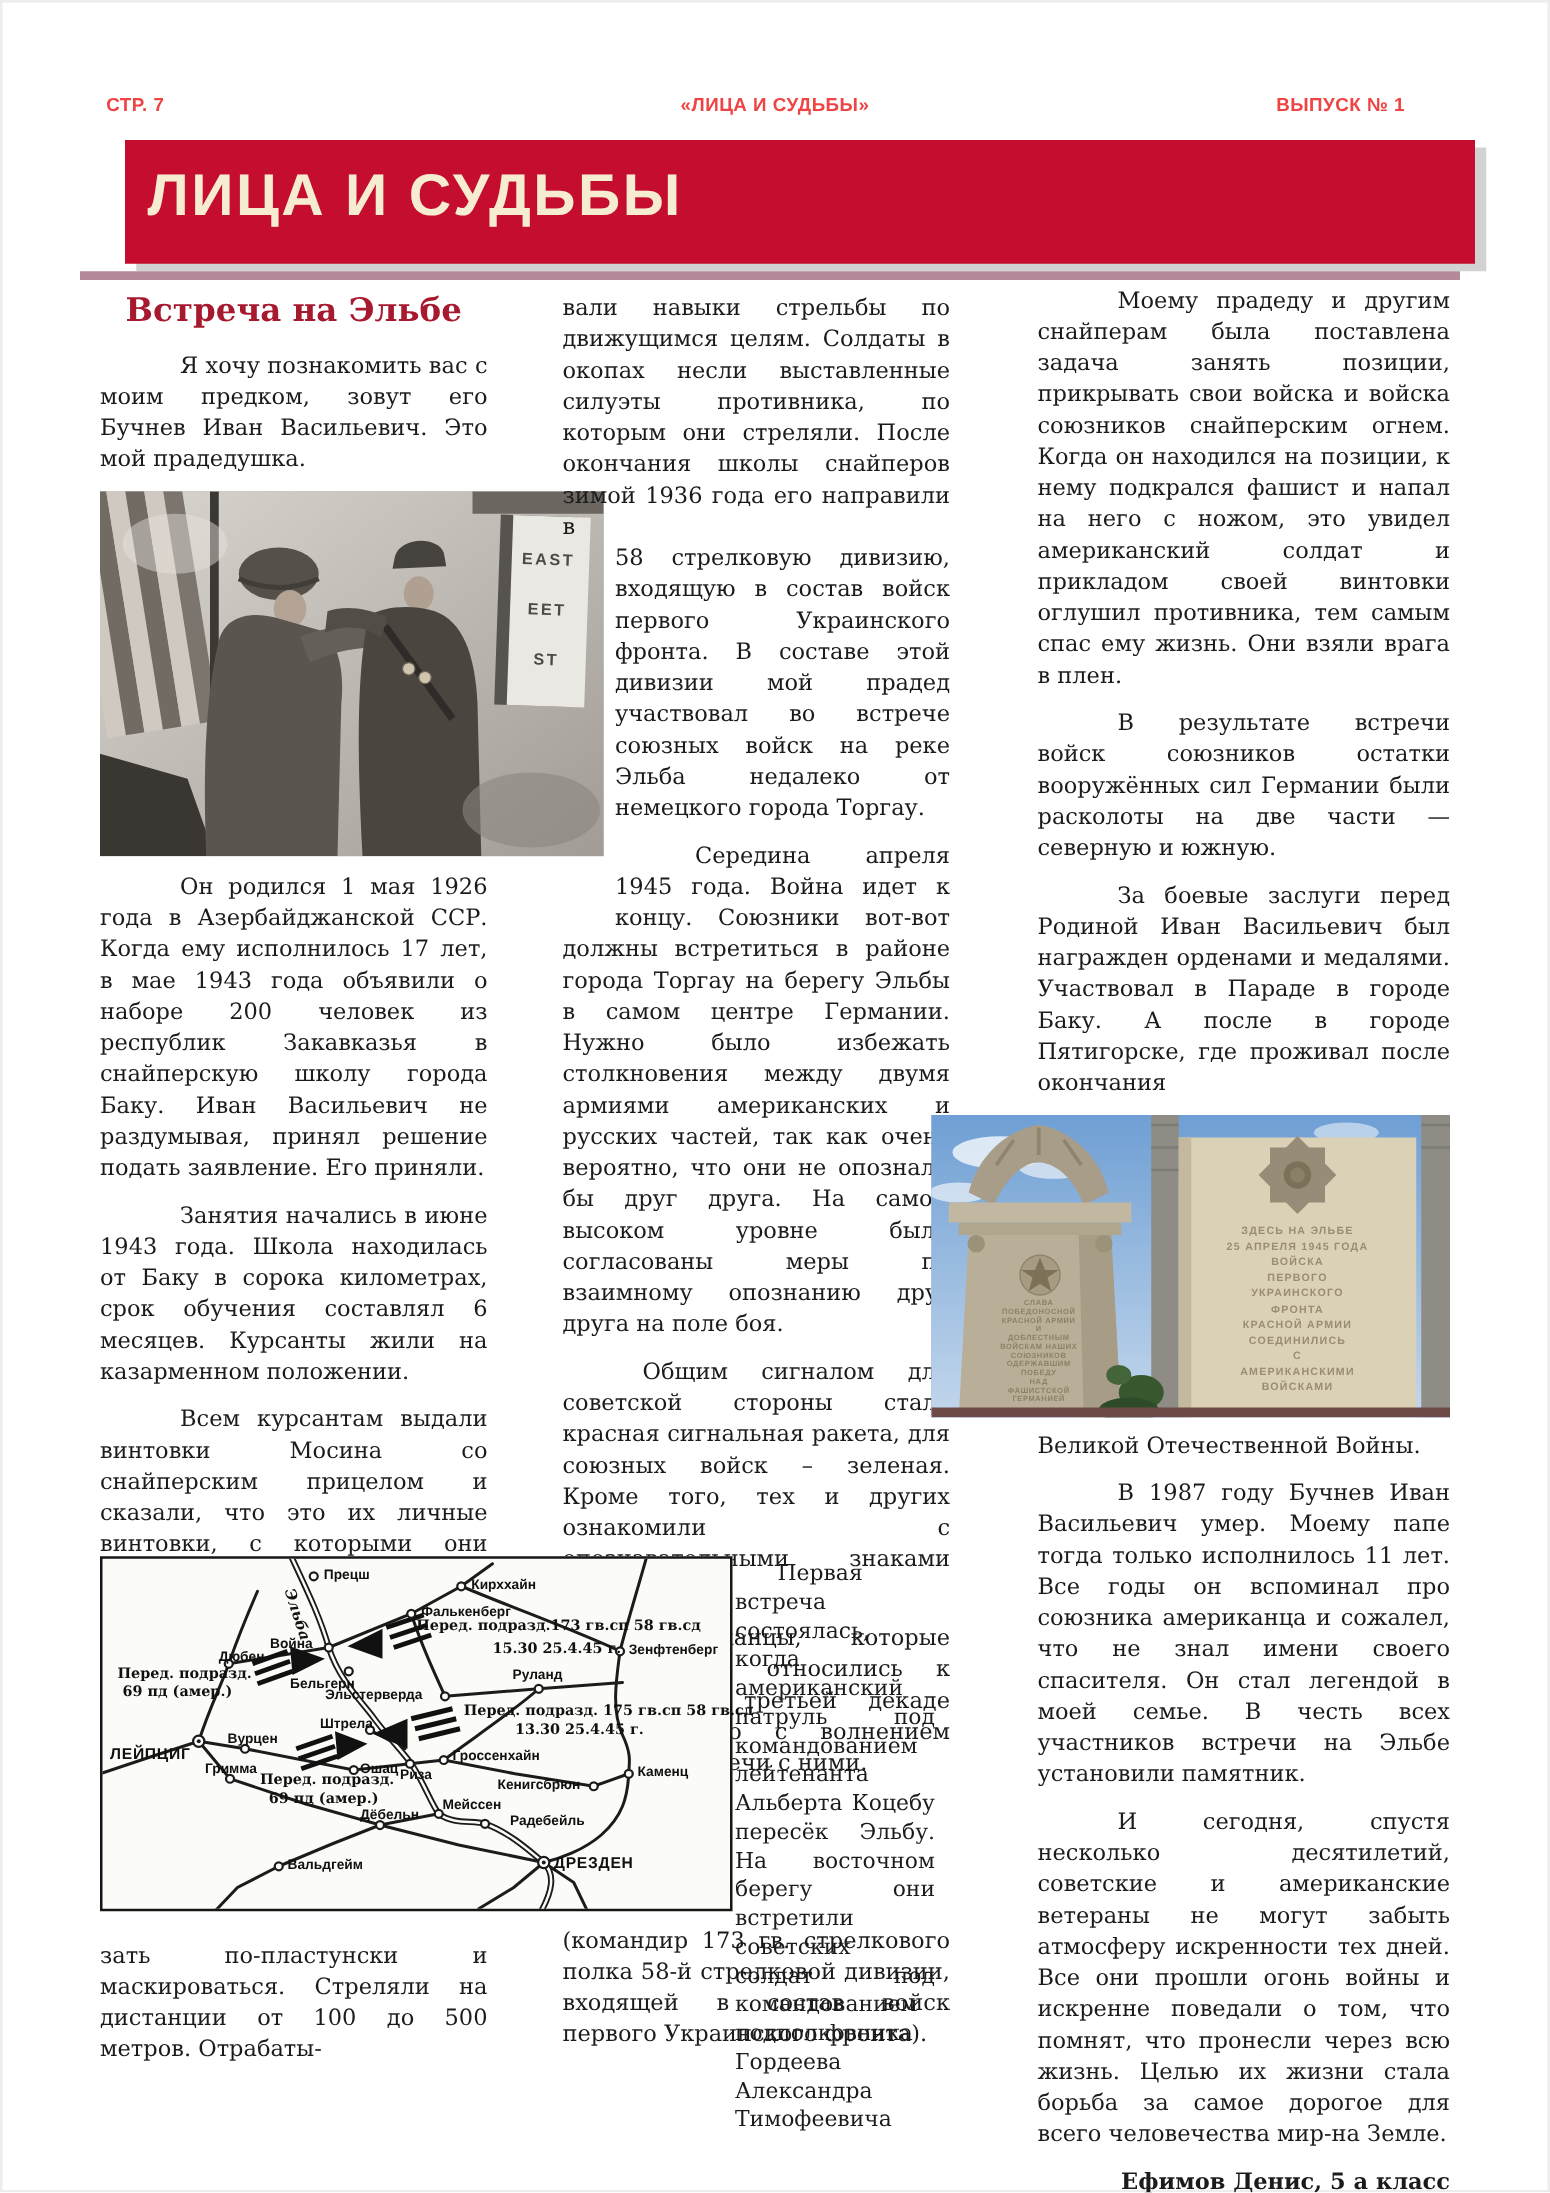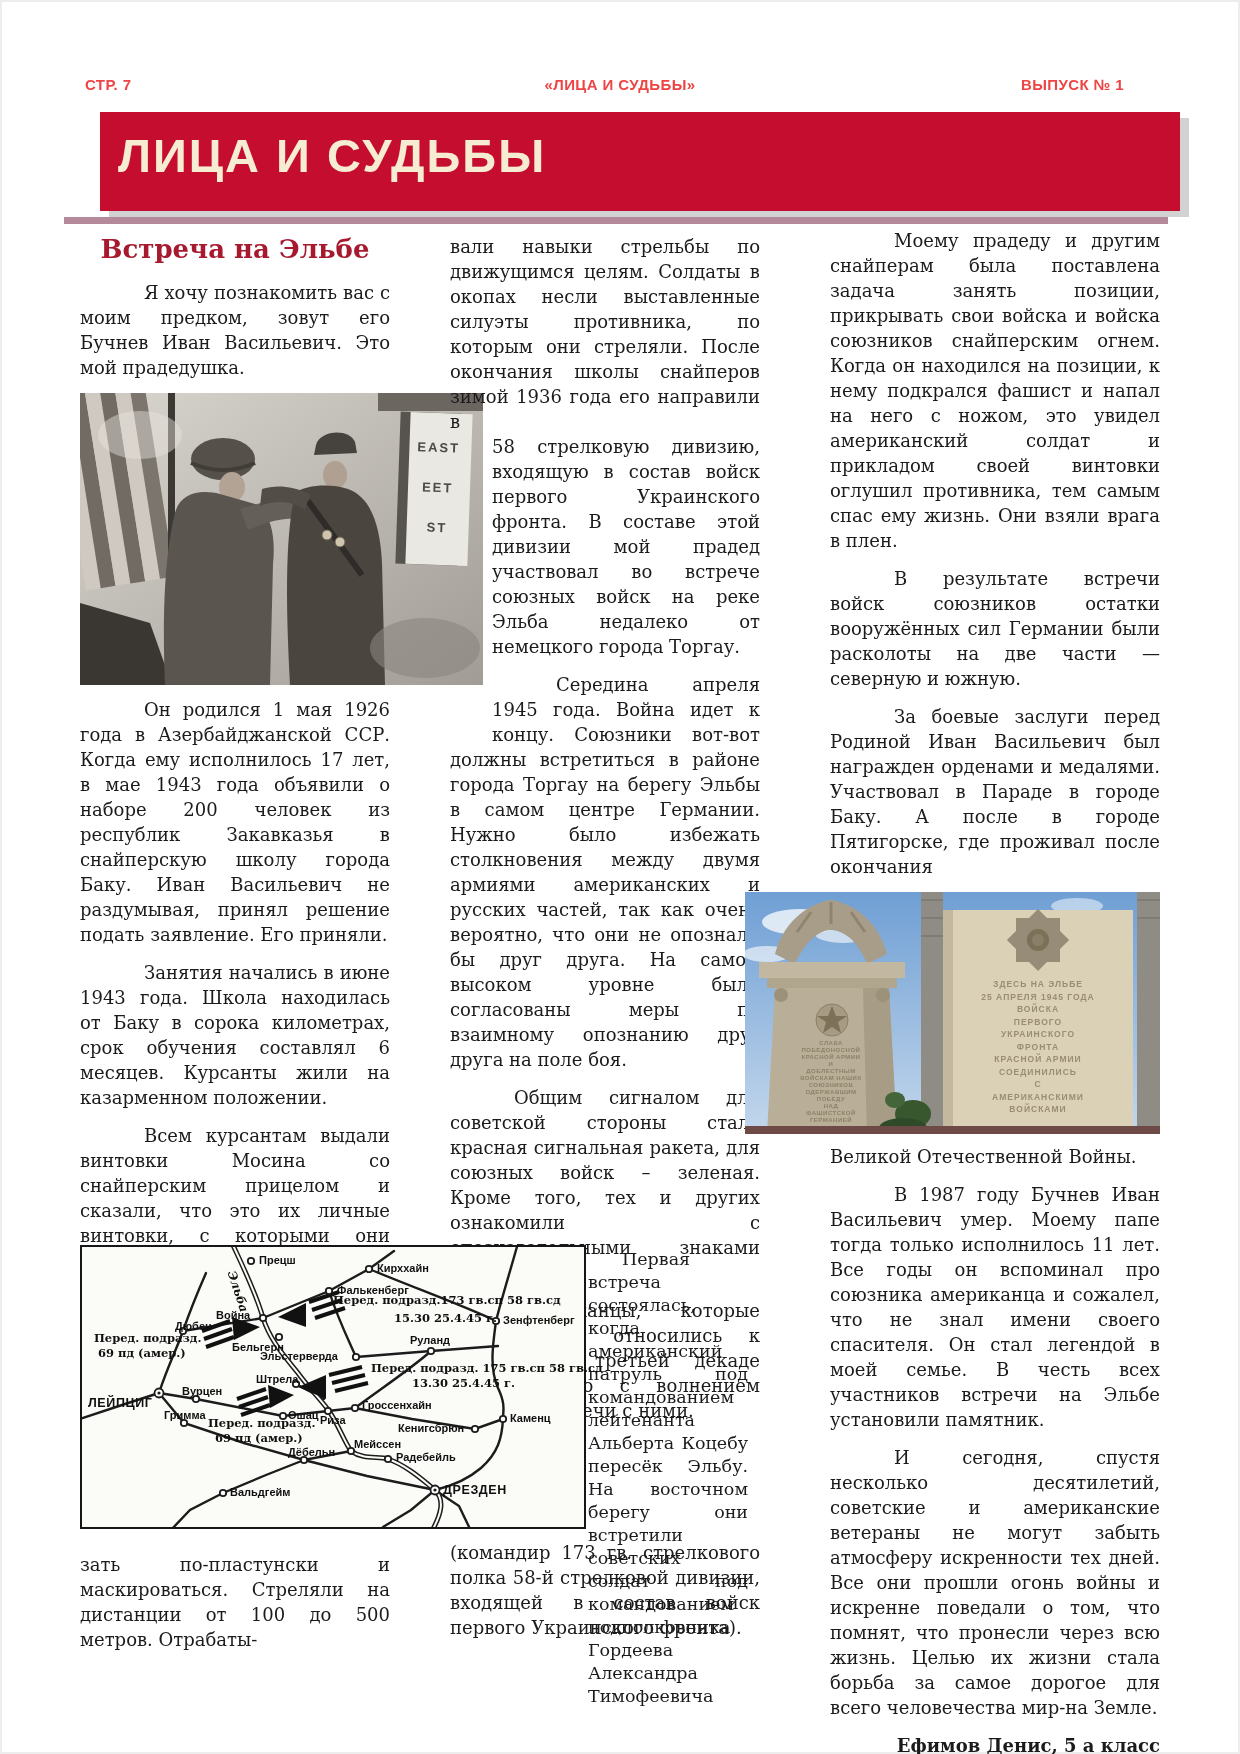--- a/index.html
+++ b/index.html
@@ -292,21 +292,21 @@
     <span class="mlabel mcity" style="left:6px;top:149px;">ЛЕЙПЦИГ</span>
     <span class="mlabel" style="left:100px;top:138px;">Вурцен</span>
     <span class="mlabel" style="left:82px;top:162px;">Гримма</span>
     <span class="mlabel" style="left:206px;top:162px;">Ошац</span>
     <span class="mlabel" style="left:238px;top:167px;">Риза</span>
     <span class="mlabel" style="left:280px;top:152px;">Гроссенхайн</span>
     <span class="mlabel" style="left:316px;top:175px;">Кенигсбрюн</span>
     <span class="mlabel" style="left:428px;top:165px;">Каменц</span>
     <span class="mlabel" style="left:272px;top:191px;">Мейссен</span>
     <span class="mlabel" style="left:206px;top:199px;">Дёбельн</span>
-    <span class="mlabel" style="left:314px;top:204px;text-align:right;">Радебейль</span>
+    <span class="mlabel" style="left:326px;top:204px;text-align:right;">Радебейль</span>
     <span class="mlabel" style="left:148px;top:239px;">Вальдгейм</span>
     <span class="mlabel mcity" style="left:361px;top:236px;">ДРЕЗДЕН</span>
     <span class="mann" style="left:251px;top:46px;">Перед. подразд.173 гв.сп 58 гв.сд</span>
     <span class="mann" style="left:312px;top:64px;">15.30  25.4.45 г.</span>
     <span class="mann" style="left:289px;top:114px;">Перед. подразд. 175 гв.сп 58 гв.сд</span>
     <span class="mann" style="left:330px;top:129px;">13.30 25.4.45 г.</span>
     <span class="mann" style="left:12px;top:84px;">Перед. подразд.</span>
     <span class="mann" style="left:16px;top:99px;">69 пд (амер.)</span>
     <span class="mann" style="left:126px;top:169px;">Перед. подразд.</span>
     <span class="mann" style="left:133px;top:184px;">69 пд (амер.)</span>

